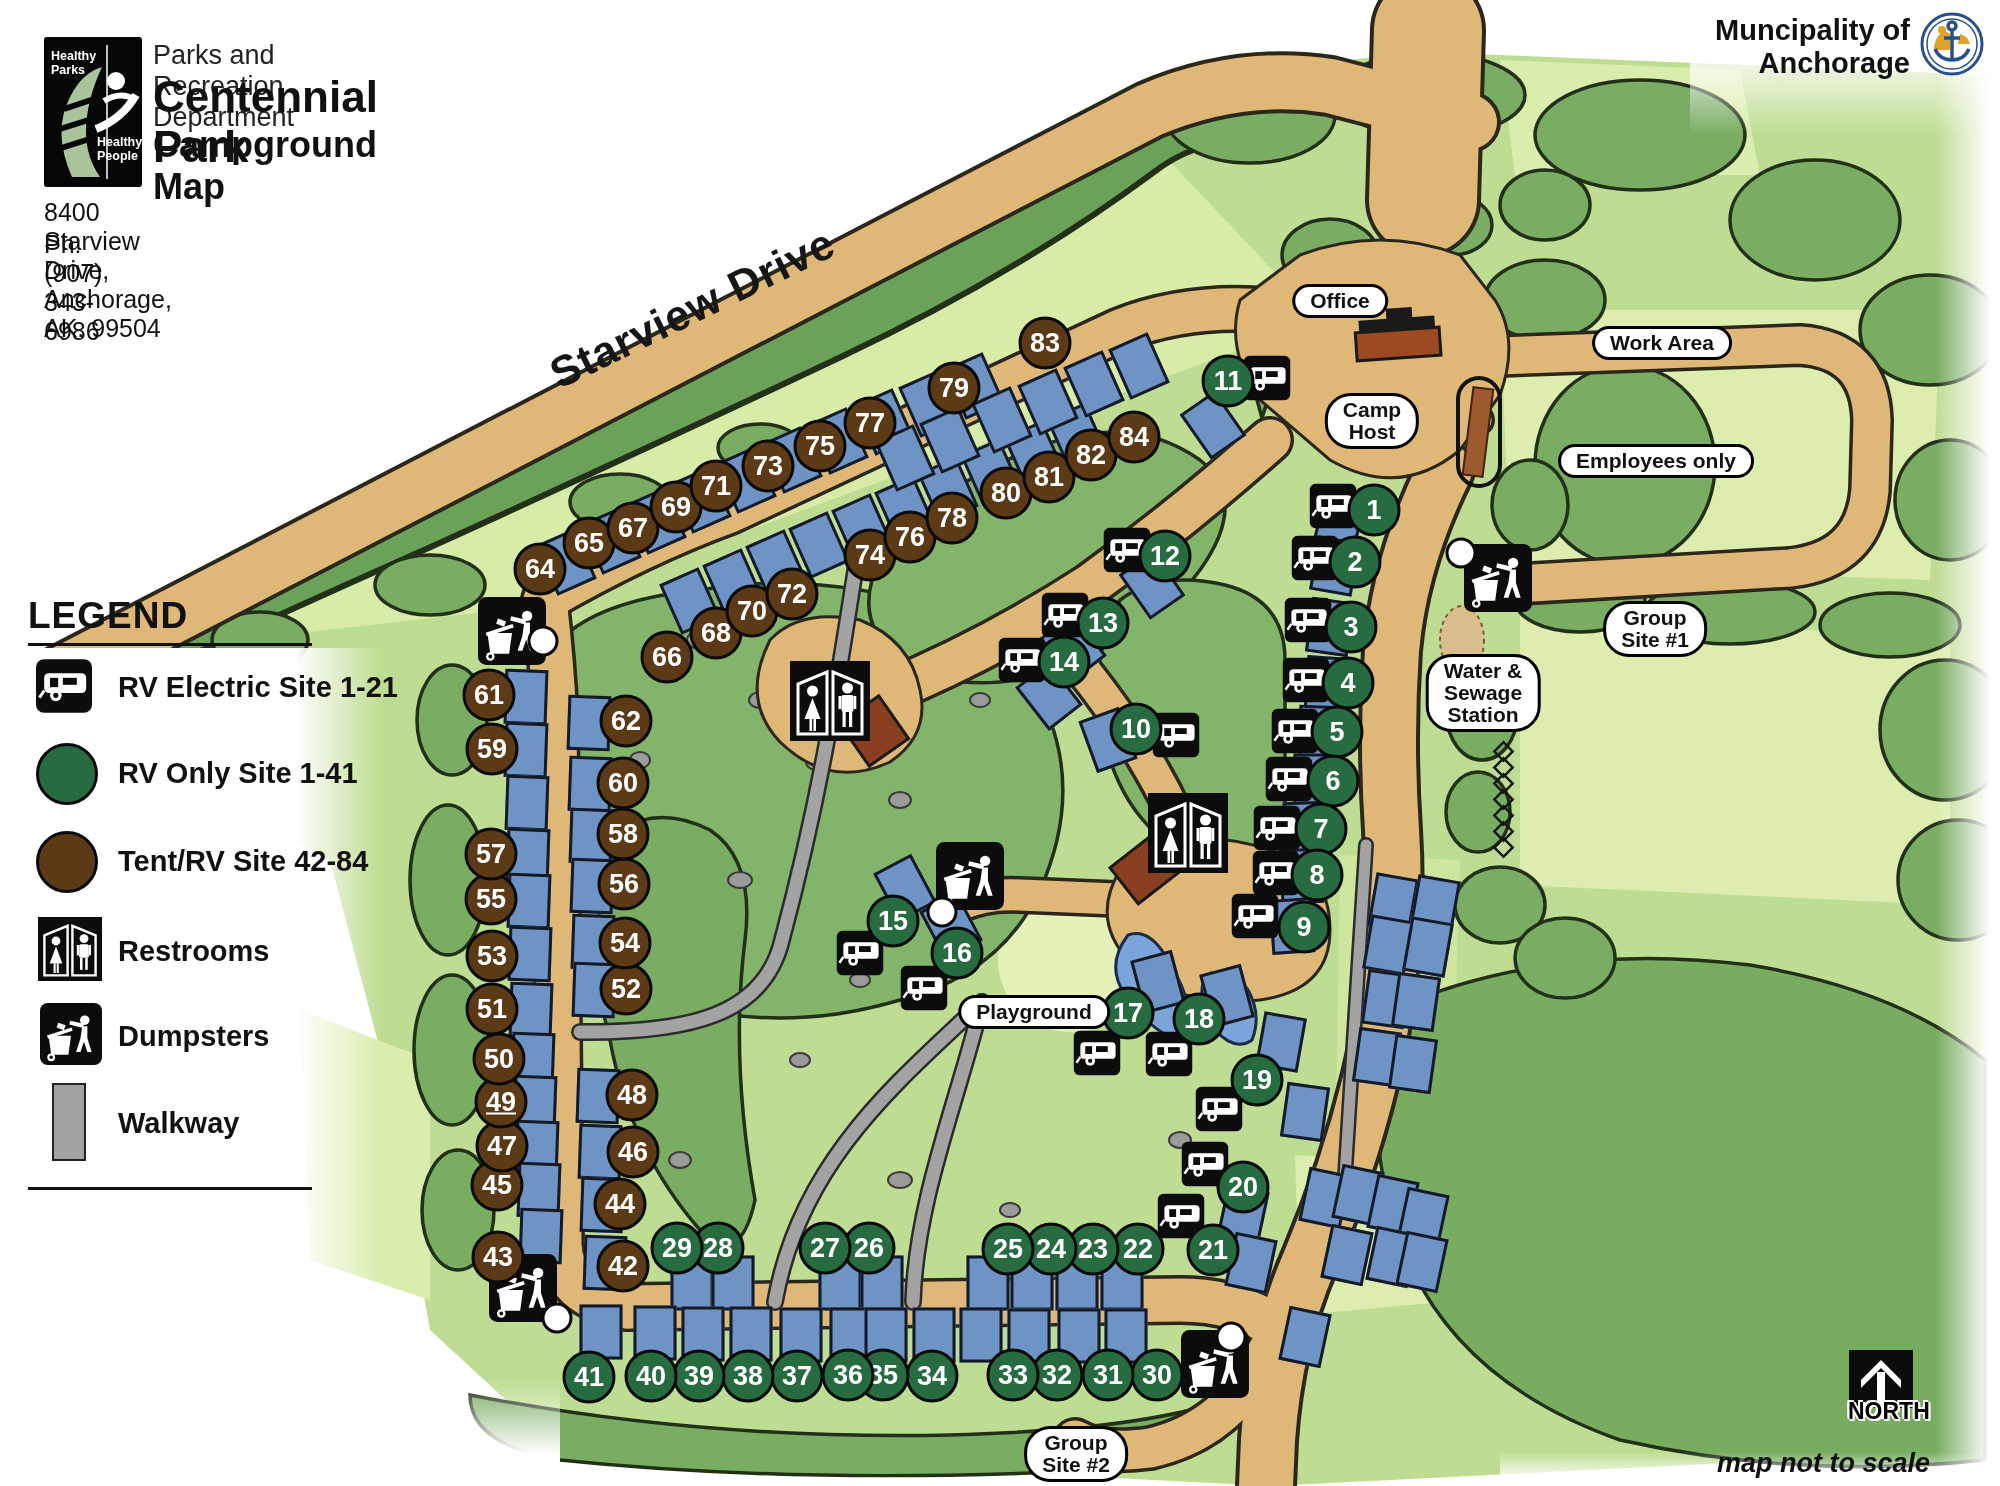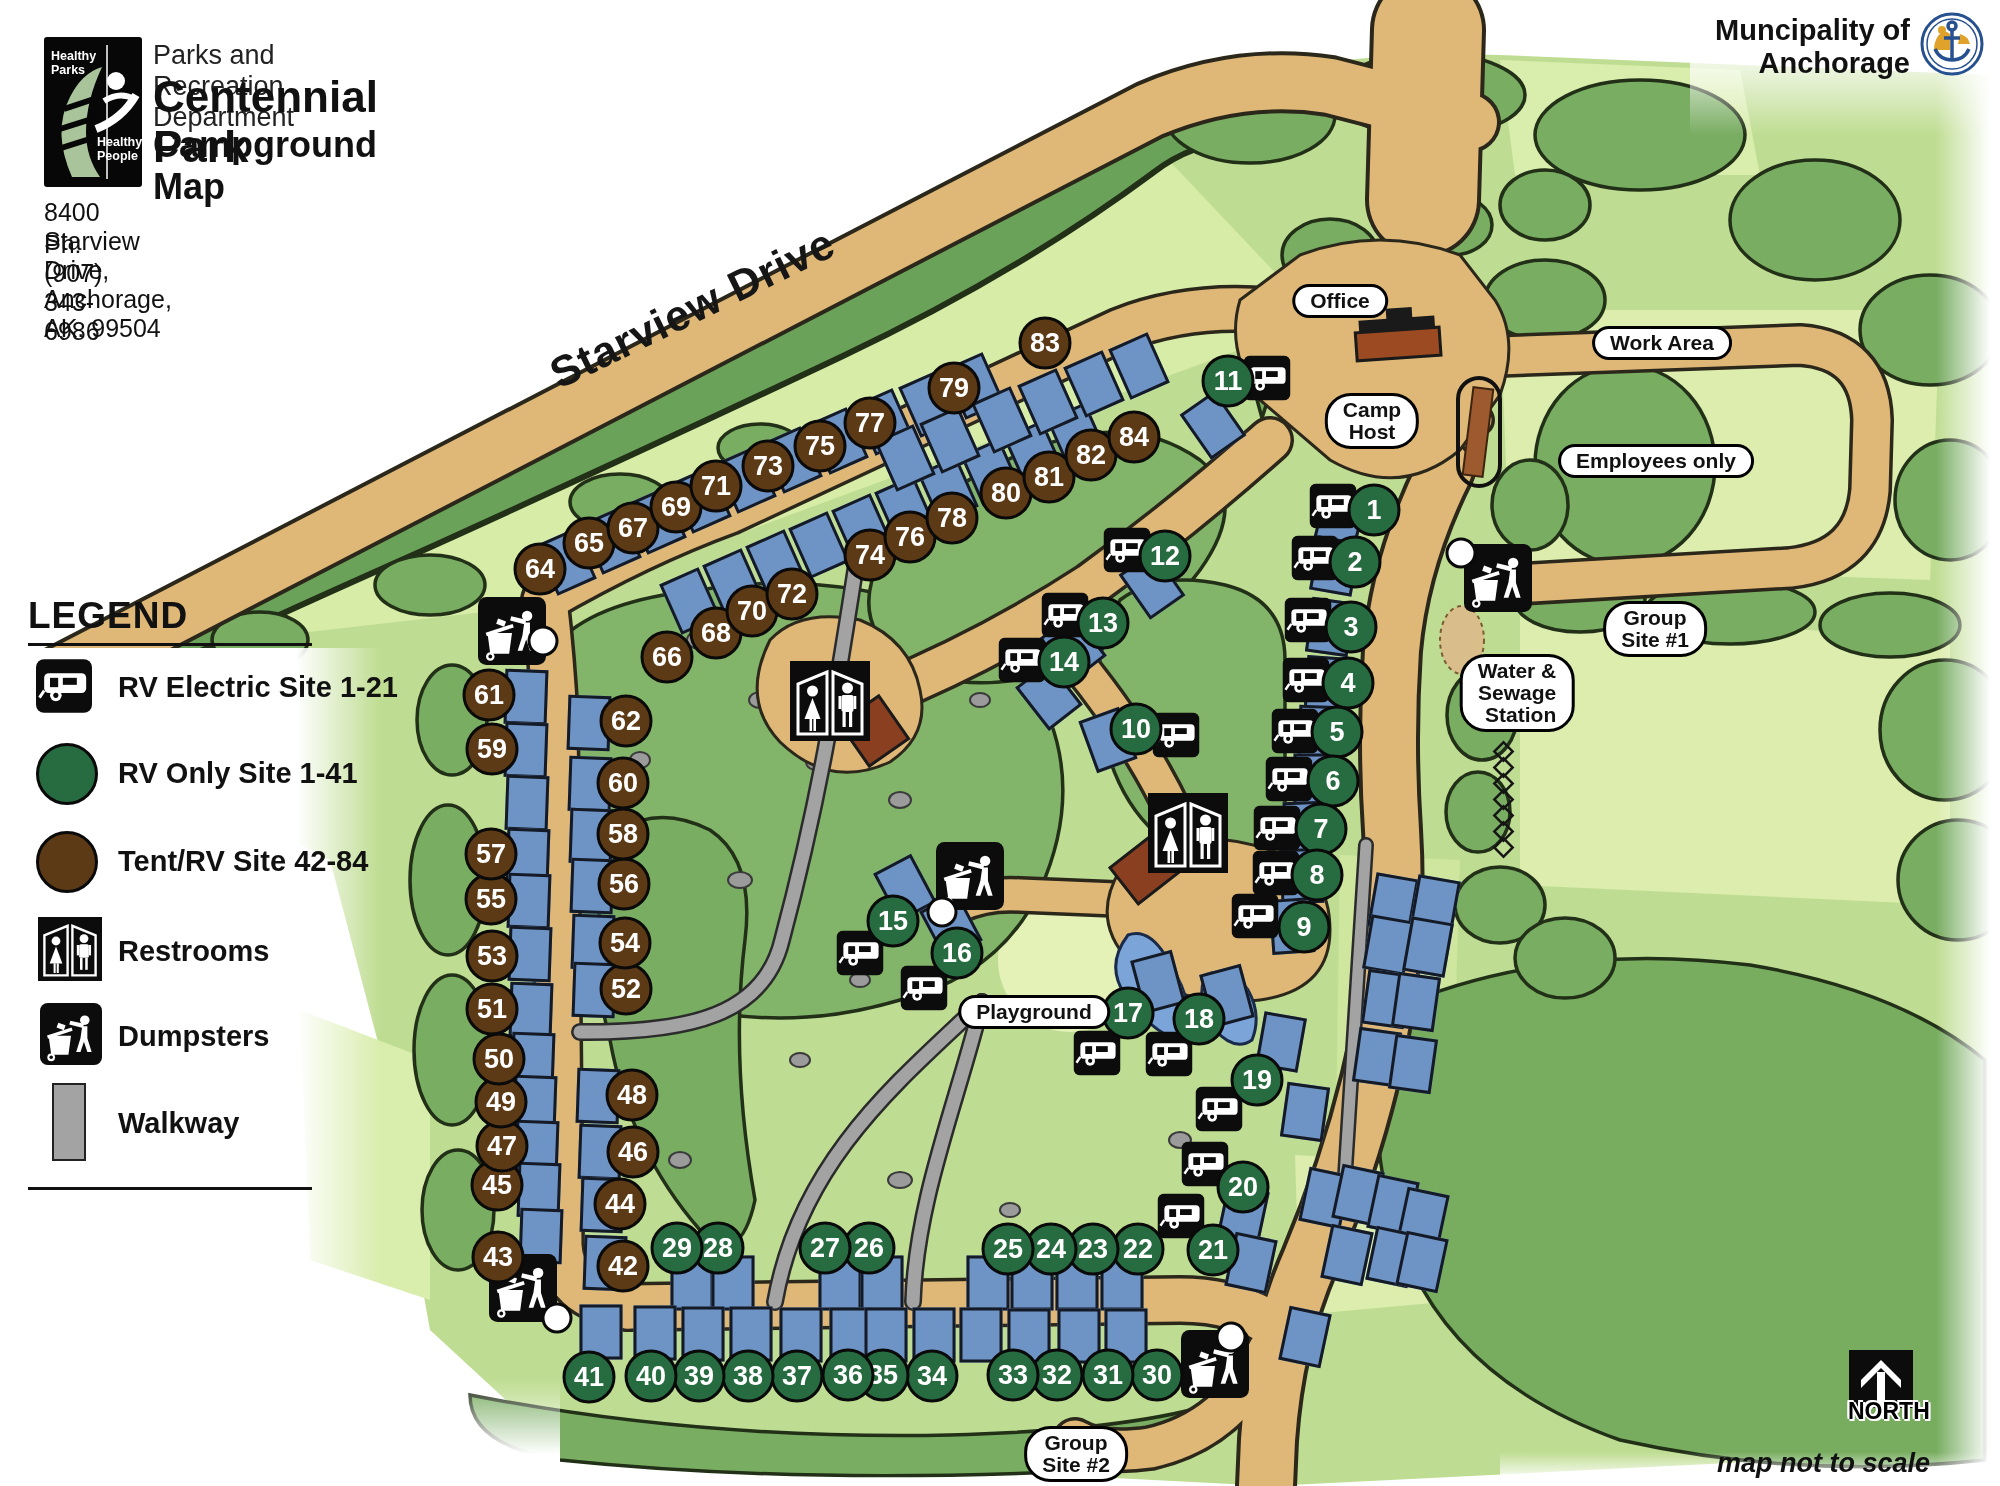--- a/index.html
+++ b/index.html
@@ -662,21 +662,21 @@
       <div class="site g" style="left: 699px; top: 1376px;">39</div>
       <div class="site g" style="left: 651px; top: 1376px;">40</div>
       <div class="site g" style="left: 589px; top: 1377px;">41</div>
       <div class="site b" style="left: 623px; top: 1266px;">42</div>
       <div class="site b" style="left: 498px; top: 1235px; margin-top: 22px;">43</div>
       <div class="site b" style="left: 620px; top: 1204px;">44</div>
       <div class="site b" style="left: 497px; top: 1185px;">45</div>
       <div class="site b" style="left: 633px; top: 1152px;">46</div>
       <div class="site b" style="left: 502px; top: 1146px;">47</div>
       <div class="site b" style="left: 632px; top: 1095px;">48</div>
-      <div class="site b" style="left: 501px; top: 1102px;">49</div>
+      <div class="site b" style="left: 501px; top: 1102px; text-decoration: underline;">49</div>
       <div class="site b" style="left: 499px; top: 1059px;">50</div>
       <div class="site b" style="left: 492px; top: 1009px;">51</div>
       <div class="site b" style="left: 626px; top: 989px;">52</div>
       <div class="site b" style="left: 492px; top: 956px;">53</div>
       <div class="site b" style="left: 625px; top: 943px;">54</div>
       <div class="site b" style="left: 491px; top: 899px;">55</div>
       <div class="site b" style="left: 624px; top: 884px;">56</div>
       <div class="site b" style="left: 491px; top: 854px;">57</div>
       <div class="site b" style="left: 623px; top: 834px;">58</div>
       <div class="site b" style="left: 492px; top: 749px;">59</div>
@@ -716,21 +716,21 @@
         <span>Camp</span>
         <span>Host</span>
       </div>
       <div class="map-label" style="left: 1656px; top: 461px;">
         <span>Employees only</span>
       </div>
       <div class="map-label" style="left: 1655px; top: 629px;">
         <span>Group</span>
         <span>Site #1</span>
       </div>
-      <div class="map-label" style="left: 1517px; top: 693px; text-align: right;">
+      <div class="map-label" style="left: 1483px; top: 693px;">
         <span>Water &amp;</span>
         <span>Sewage</span>
         <span>Station</span>
       </div>
       <div class="map-label" style="left: 1034px; top: 991px; margin-top: 21px;">
         <span>Playground</span>
       </div>
       <div class="map-label" style="left: 1076px; top: 1454px;">
         <span>Group</span>
         <span>Site #2</span>

